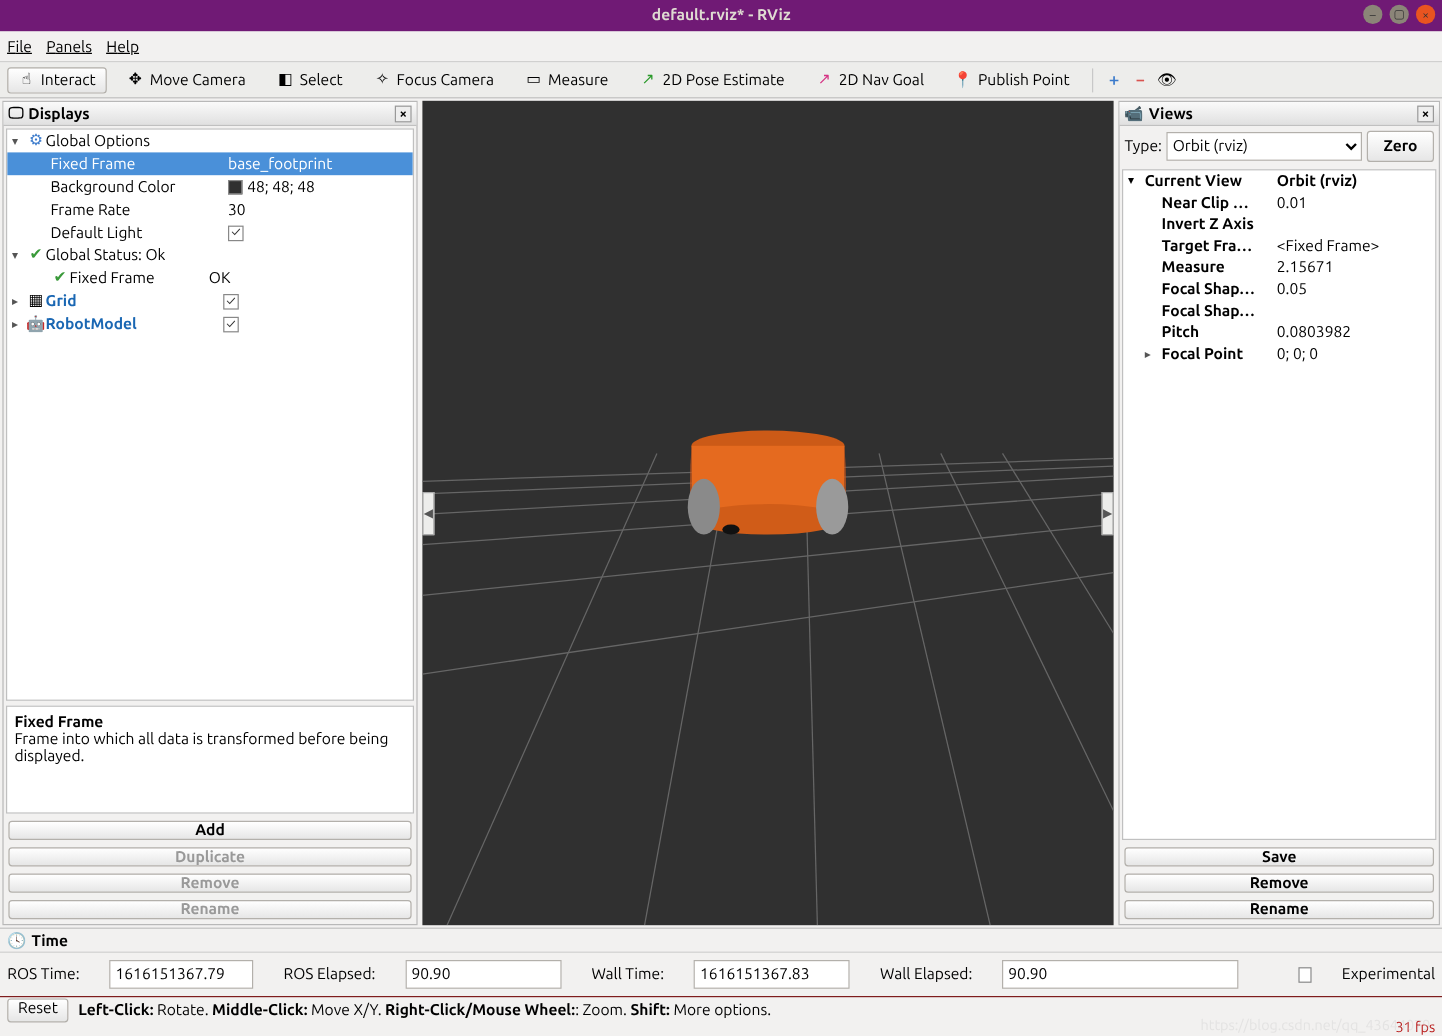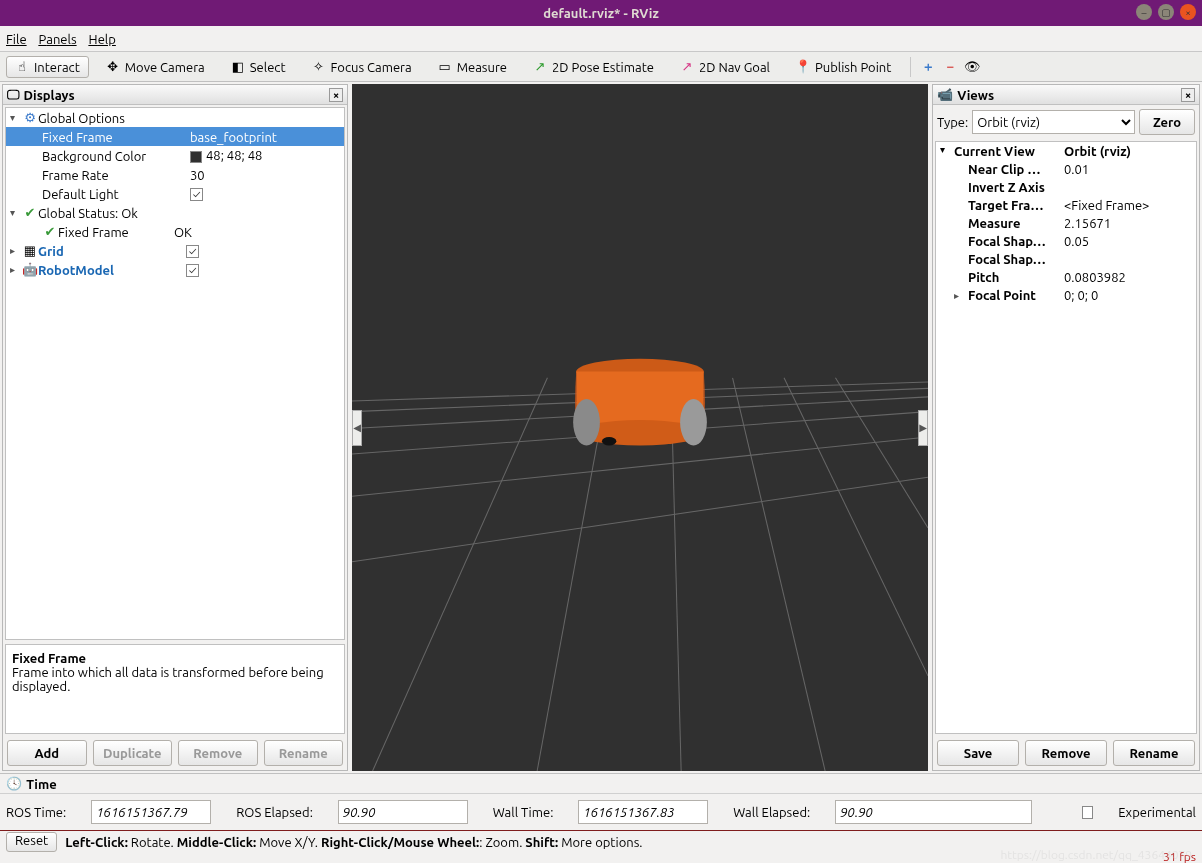--- a/index.html
+++ b/index.html
@@ -31,36 +31,36 @@
 .tree-row.selected { background: #4a90d9; color: #fff; }
 .tree-row .arrow { width: 12px; font-size:10px; color:#555;}
 .tree-row .indent2 { width: 32px; }
 .tree-row .icon { width: 16px; text-align:center;}
 .tree-row .label { width: 148px; overflow:hidden; text-overflow:ellipsis;}
 .tree-row .value { flex:1;}
 .tree-row .checkbox { width:13px;height:13px;border:1px solid #888;background:#fff;display:inline-flex;align-items:center;justify-content:center;font-size:11px;color:#333;}
 .tree-row .checkbox.checked::after{content:"✓";}
 .help-box { height: 90px; margin: 2px; border: 1px solid #c0c0c0; background: #fff; padding: 6px; overflow:hidden;}
 .help-box .help-title { font-weight: bold; }
-.btn-row { display: flex; gap: 6px; padding: 4px; }
+.btn-row { display: flex; gap: 6px; padding: 4px; flex-direction: column; }
 .btn { flex:1; height: 26px; border: 1px solid #b3b0ab; border-radius: 3px; background: linear-gradient(#fff,#e6e6e6); display:flex;align-items:center;justify-content:center;font-weight:bold;}
 .btn.disabled { color: #999; }
 .views-type-row{display:flex;align-items:center;gap:4px;padding:4px;}
 .views-type-row select{flex:1;height:24px;border:1px solid #b3b0ab;background:#fff;}
 .views-tree{flex:1;overflow:auto;background:#fff;border:1px solid #c0c0c0;margin:2px;}
 .views-tree .hdr{display:flex;font-weight:bold;padding:2px 4px 2px 18px;}
 .views-tree .hdr .c1{width:110px;}
 .views-tree .vrow{display:flex;padding:0 4px 0 32px;height:18px;align-items:center;}
 .views-tree .vrow .c1{width:96px;overflow:hidden;text-overflow:ellipsis;white-space:nowrap;font-weight:bold;}
 .views-tree .vrow .c2{flex:1;}
 .time-panel{height:90px;border-top:1px solid #c0c0c0;background:#f2f1f0;display:flex;flex-direction:column;}
 .time-hdr{height:20px;display:flex;align-items:center;padding:0 6px;gap:4px;border-bottom:1px solid #d0d0d0;font-weight:bold;}
 .time-row{display:flex;align-items:center;padding:6px;gap:25px;}
 .time-row .lab{white-space:nowrap;}
-.time-row input{height:24px;border:1px solid #b3b0ab;padding:0 4px;background:#fff;font-style:italic;}
+.time-row input{height:24px;border:1px solid #b3b0ab;padding:0 4px;background:#fff;}
 .statusbar{height:22px;display:flex;align-items:center;padding:0 6px;gap:8px;border-top:1px solid #7f1d1d;}
 .statusbar .reset-btn{height:20px;padding:0 8px;border:1px solid #b3b0ab;border-radius:3px;background:linear-gradient(#fff,#e6e6e6);}
 .handle{position:absolute;top:50%;width:10px;height:36px;background:#ededeb;border:1px solid #aaa;display:flex;align-items:center;justify-content:center;font-size:10px;color:#555;transform:translateY(-50%);}
 .handle.left{left:0;}
 .handle.right{right:0;}
 .fps{position:absolute;right:6px;bottom:0;color:#b91c1c;font-size:12px;}
 .watermark{position:absolute;right:10px;bottom:2px;color:rgba(200,200,200,0.35);font-size:12px;pointer-events:none;}
 svg.grid{position:absolute;inset:0;width:100%;height:100%;}
 .link{color:#1a67b3;font-weight:bold;}
 .gear{color:#3a7acb;}

